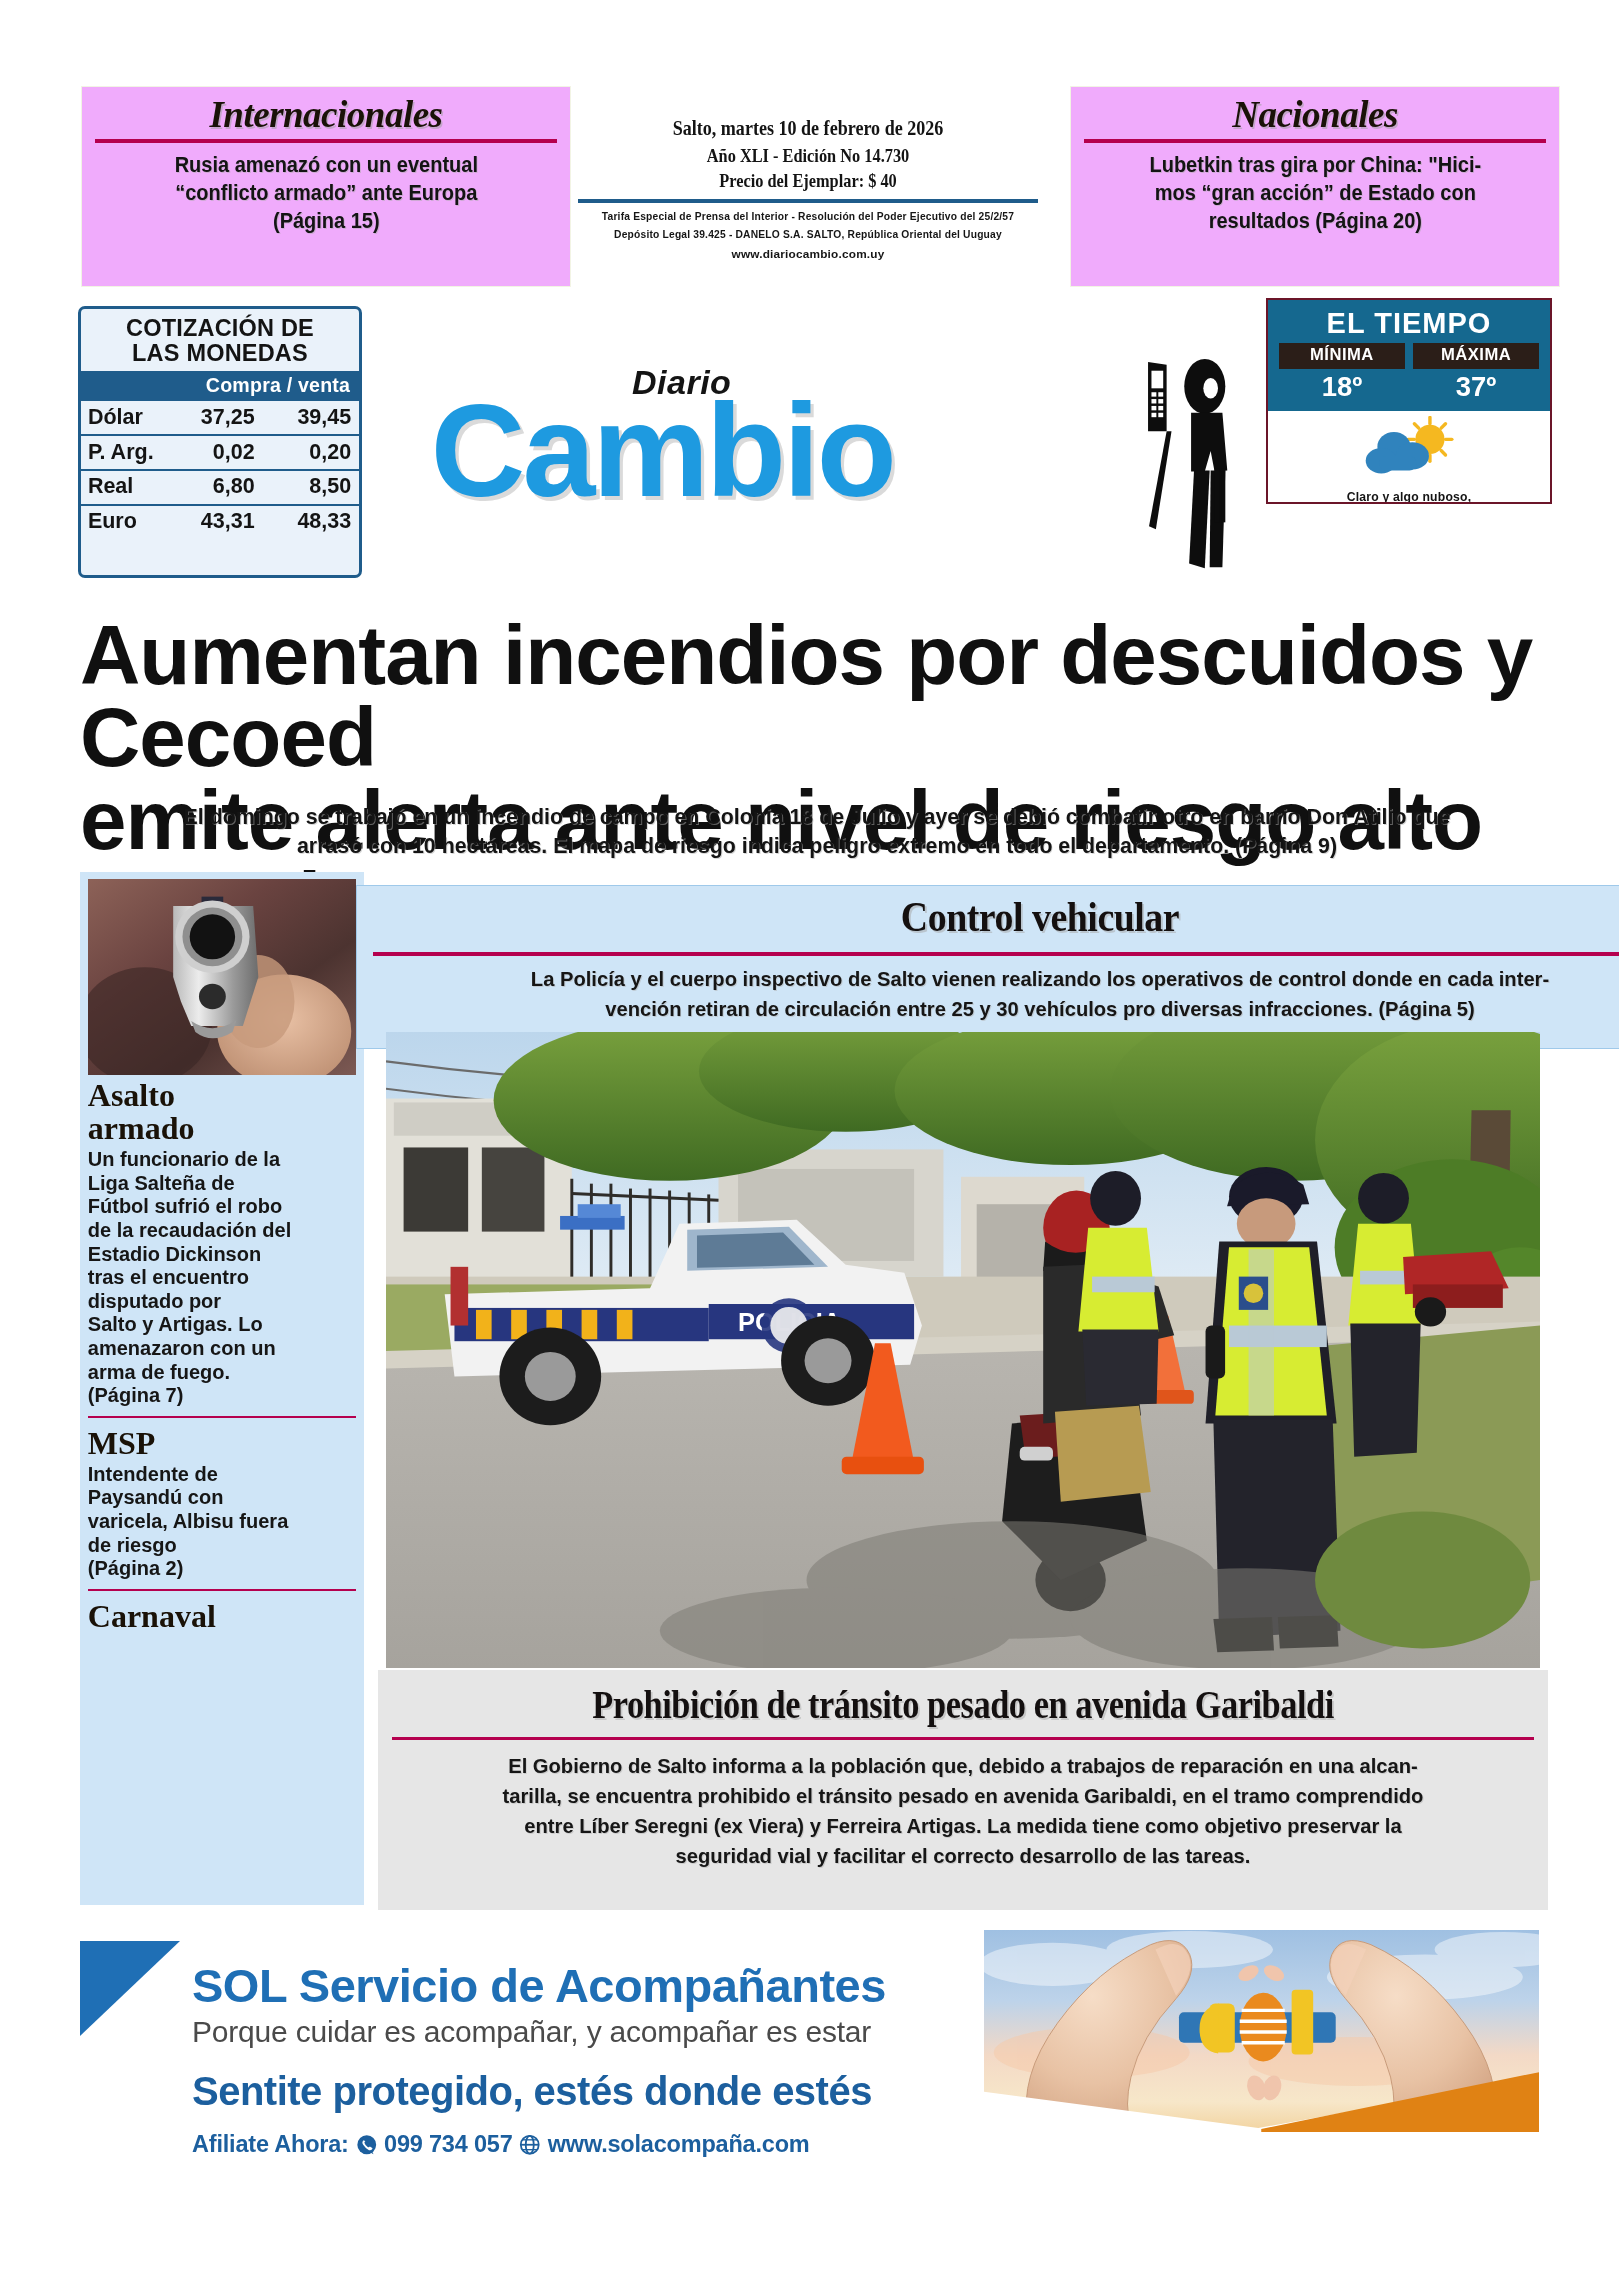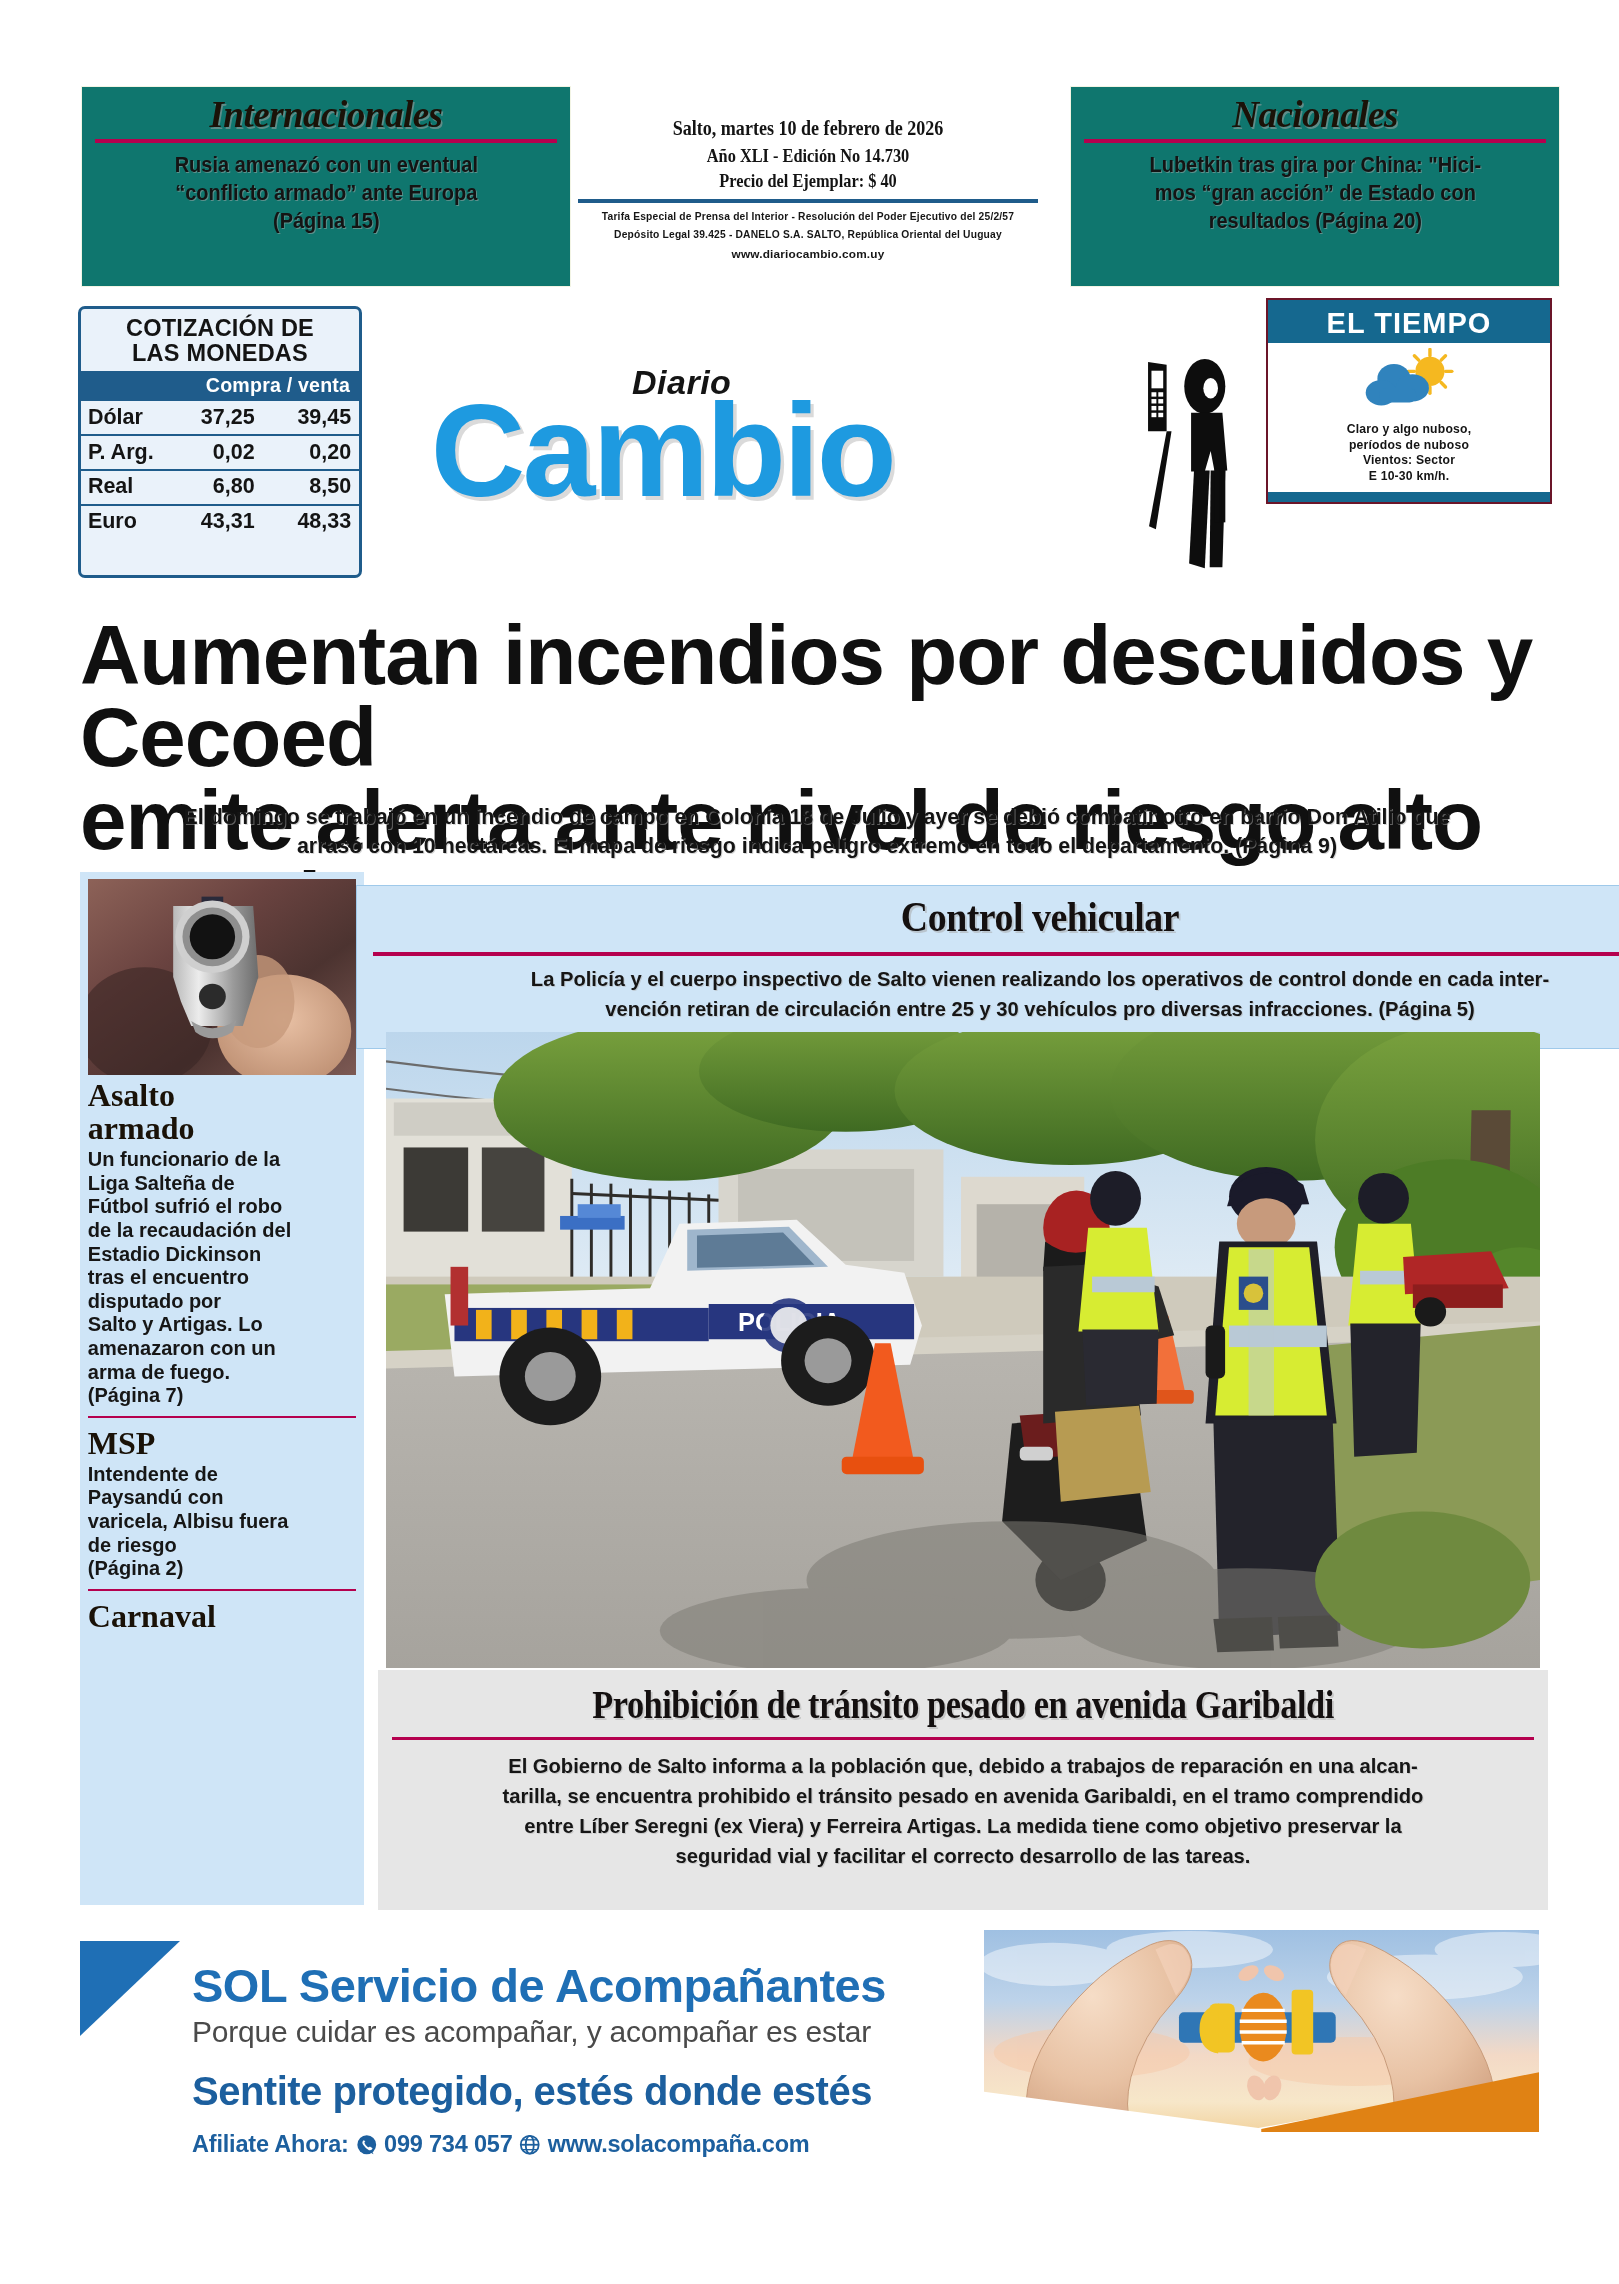--- a/index.html
+++ b/index.html
@@ -9,21 +9,21 @@
     font-family: "Liberation Sans", sans-serif;
     position: relative; overflow: hidden;
   }
   .page { position: absolute; inset: 0; background: #fff; }
 
   
   .abs { position: absolute; }
 
   
   .teaser {
-    background: #0f766e;
+    background: #f0abfc;
     border: 1.5px solid #f2f4e4;
     padding: 8.8px 12.7px 12.7px 12.7px;
   }
   .teaser-title {
     font-family: "Liberation Serif", serif;
     font-style: italic; font-weight: bold;
     font-size: 37px; color: #1a1208; text-align: center;
     letter-spacing: -0.5px; line-height: 1.02;
     text-shadow: 1.5px 1.5px 0 rgba(160,160,160,.55);
   }
@@ -312,20 +312,30 @@
         <rect x="160" y="226" width="10" height="110"></rect>
         <rect x="174" y="226" width="8" height="110"></rect>
 
         <path d="M62 150 L72 150 L40 350 L26 344 Z"></path>
       </g>
     </svg>
   </div>
 
   <div class="abs wx-box" style="left:1266px; top:298px; width:286px; height:206px;">
     <div class="wx-title">EL TIEMPO</div>
+    <div class="wx-cells">
+      <div class="wx-cell">
+        <div class="wx-lab">MÍNIMA</div>
+        <div class="wx-val">18º</div>
+      </div>
+      <div class="wx-cell">
+        <div class="wx-lab">MÁXIMA</div>
+        <div class="wx-val">37º</div>
+      </div>
+    </div>
     <div class="wx-body">
       <svg viewBox="0 0 220 150" width="113" height="73" style="display:block;margin:0 auto 1px auto;">
         <g>
 
           <circle cx="152" cy="48" r="30" fill="#f5b820"></circle>
           <g stroke="#f5b820" stroke-width="7" stroke-linecap="round">
             <line x1="152" y1="3" x2="152" y2="16"></line>
             <line x1="152" y1="80" x2="152" y2="93"></line>
             <line x1="107" y1="48" x2="120" y2="48"></line>
             <line x1="184" y1="48" x2="197" y2="48"></line>

